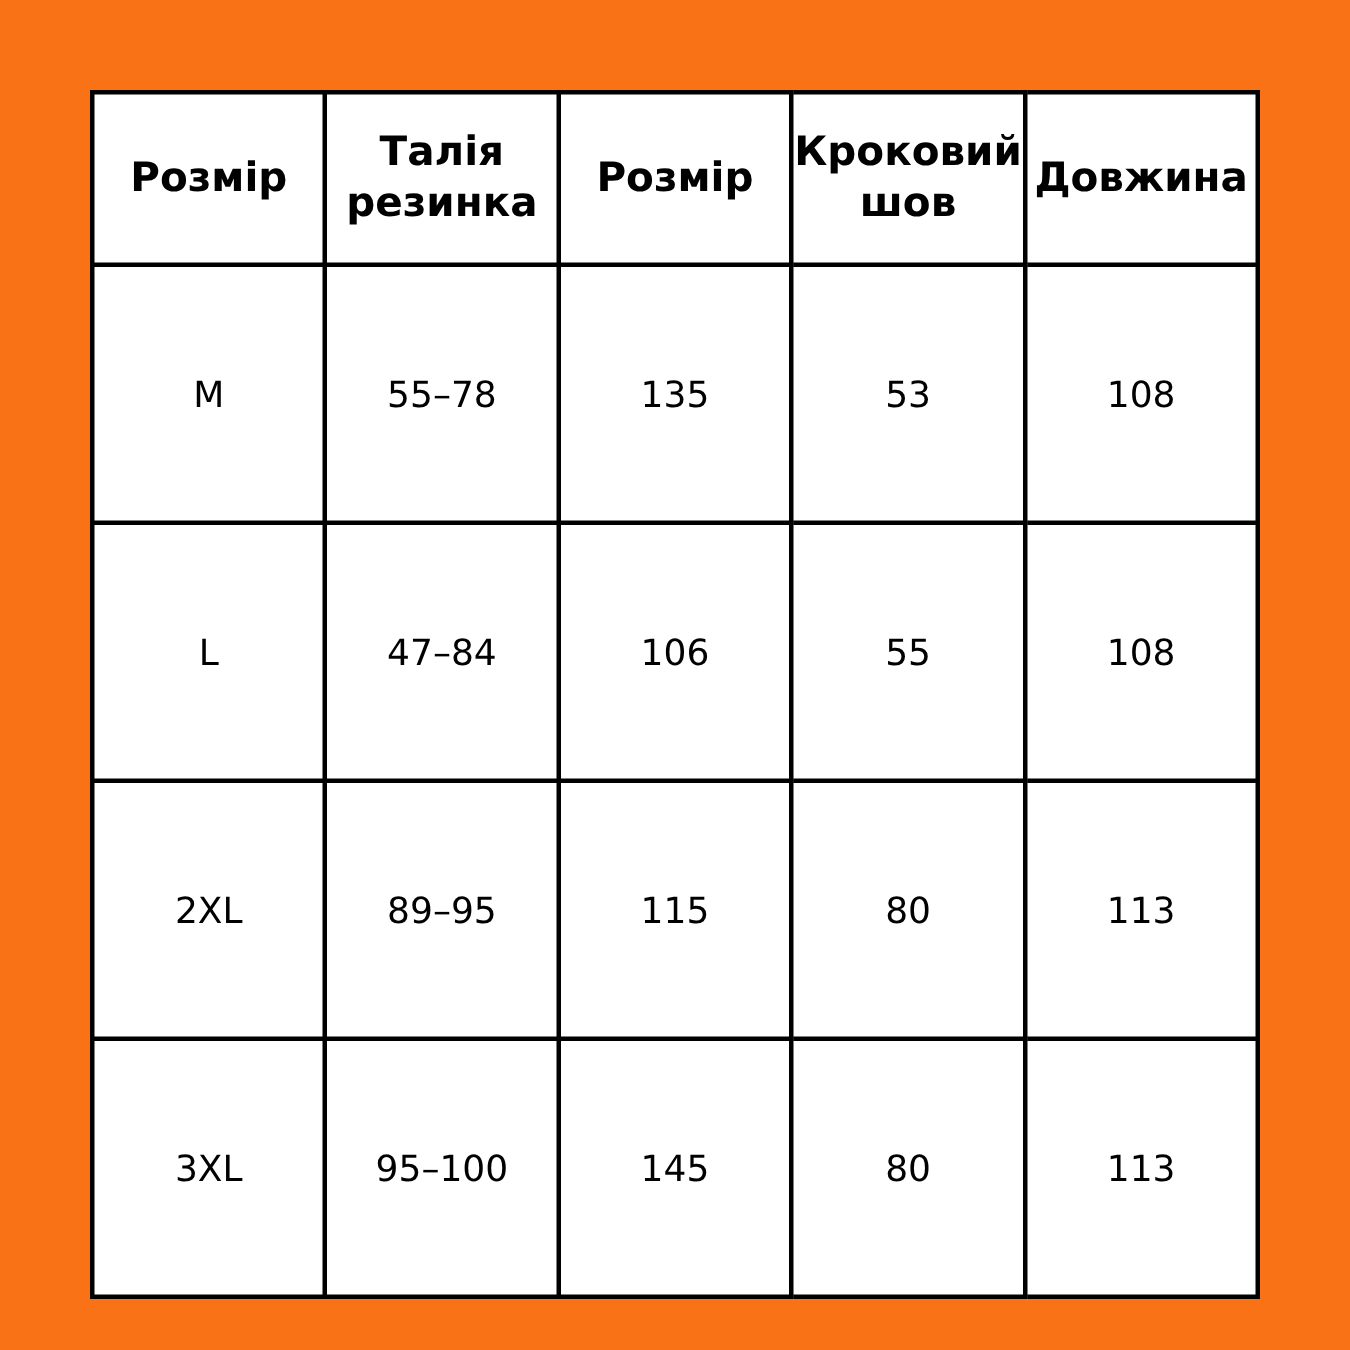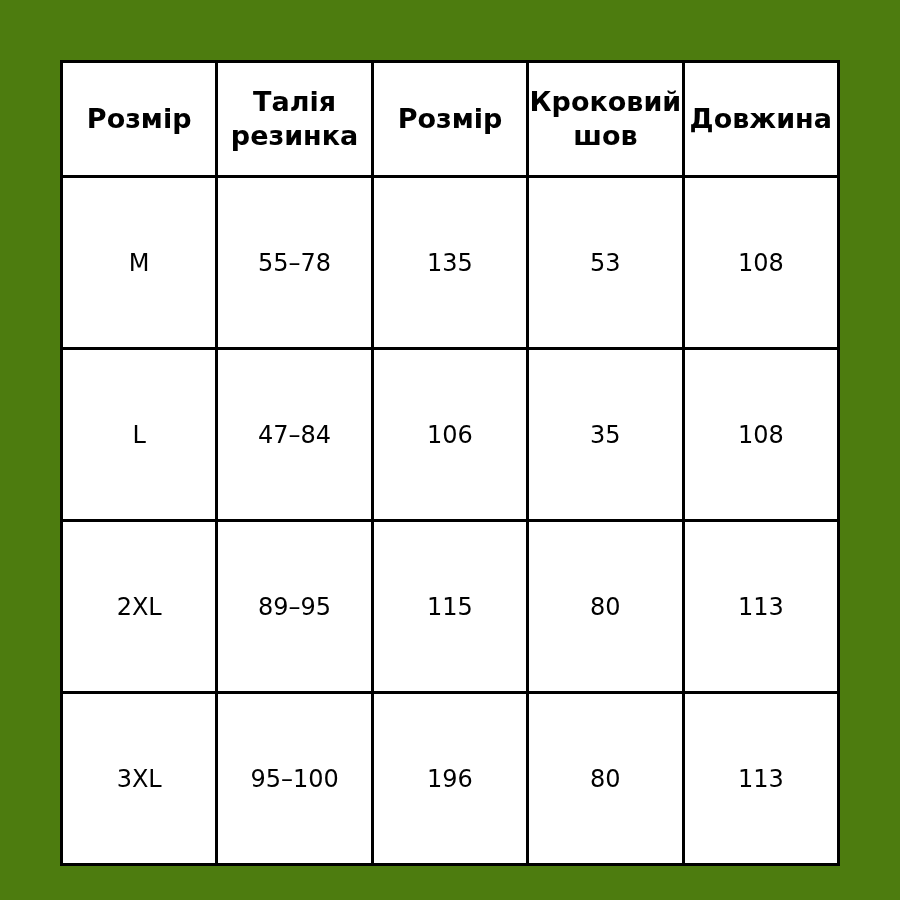--- a/index.html
+++ b/index.html
@@ -7,21 +7,21 @@
     padding: 0;
     width: 900px;
     height: 900px;
     background: #ffffff;
     font-family: "DejaVu Sans", sans-serif;
   }
   .canvas {
     position: relative;
     width: 900px;
     height: 900px;
-    background: #4d7c0f;
+    background: #f97316;
   }
   table.size-table {
     position: absolute;
     left: 60px;
     top: 60px;
     width: 780px;
     height: 806px;
     border-collapse: collapse;
     table-layout: fixed;
     background: #ffffff;
@@ -69,32 +69,32 @@
         <td>M</td>
         <td>55–78</td>
         <td>135</td>
         <td>53</td>
         <td>108</td>
       </tr>
       <tr>
         <td>L</td>
         <td>47–84</td>
         <td>106</td>
-        <td>35</td>
+        <td>55</td>
         <td>108</td>
       </tr>
       <tr>
         <td>2XL</td>
         <td>89–95</td>
         <td>115</td>
         <td>80</td>
         <td>113</td>
       </tr>
       <tr>
         <td>3XL</td>
         <td>95–100</td>
-        <td>196</td>
+        <td>145</td>
         <td>80</td>
         <td>113</td>
       </tr>
     </tbody>
   </table>
 </div>
 
 </body></html>

